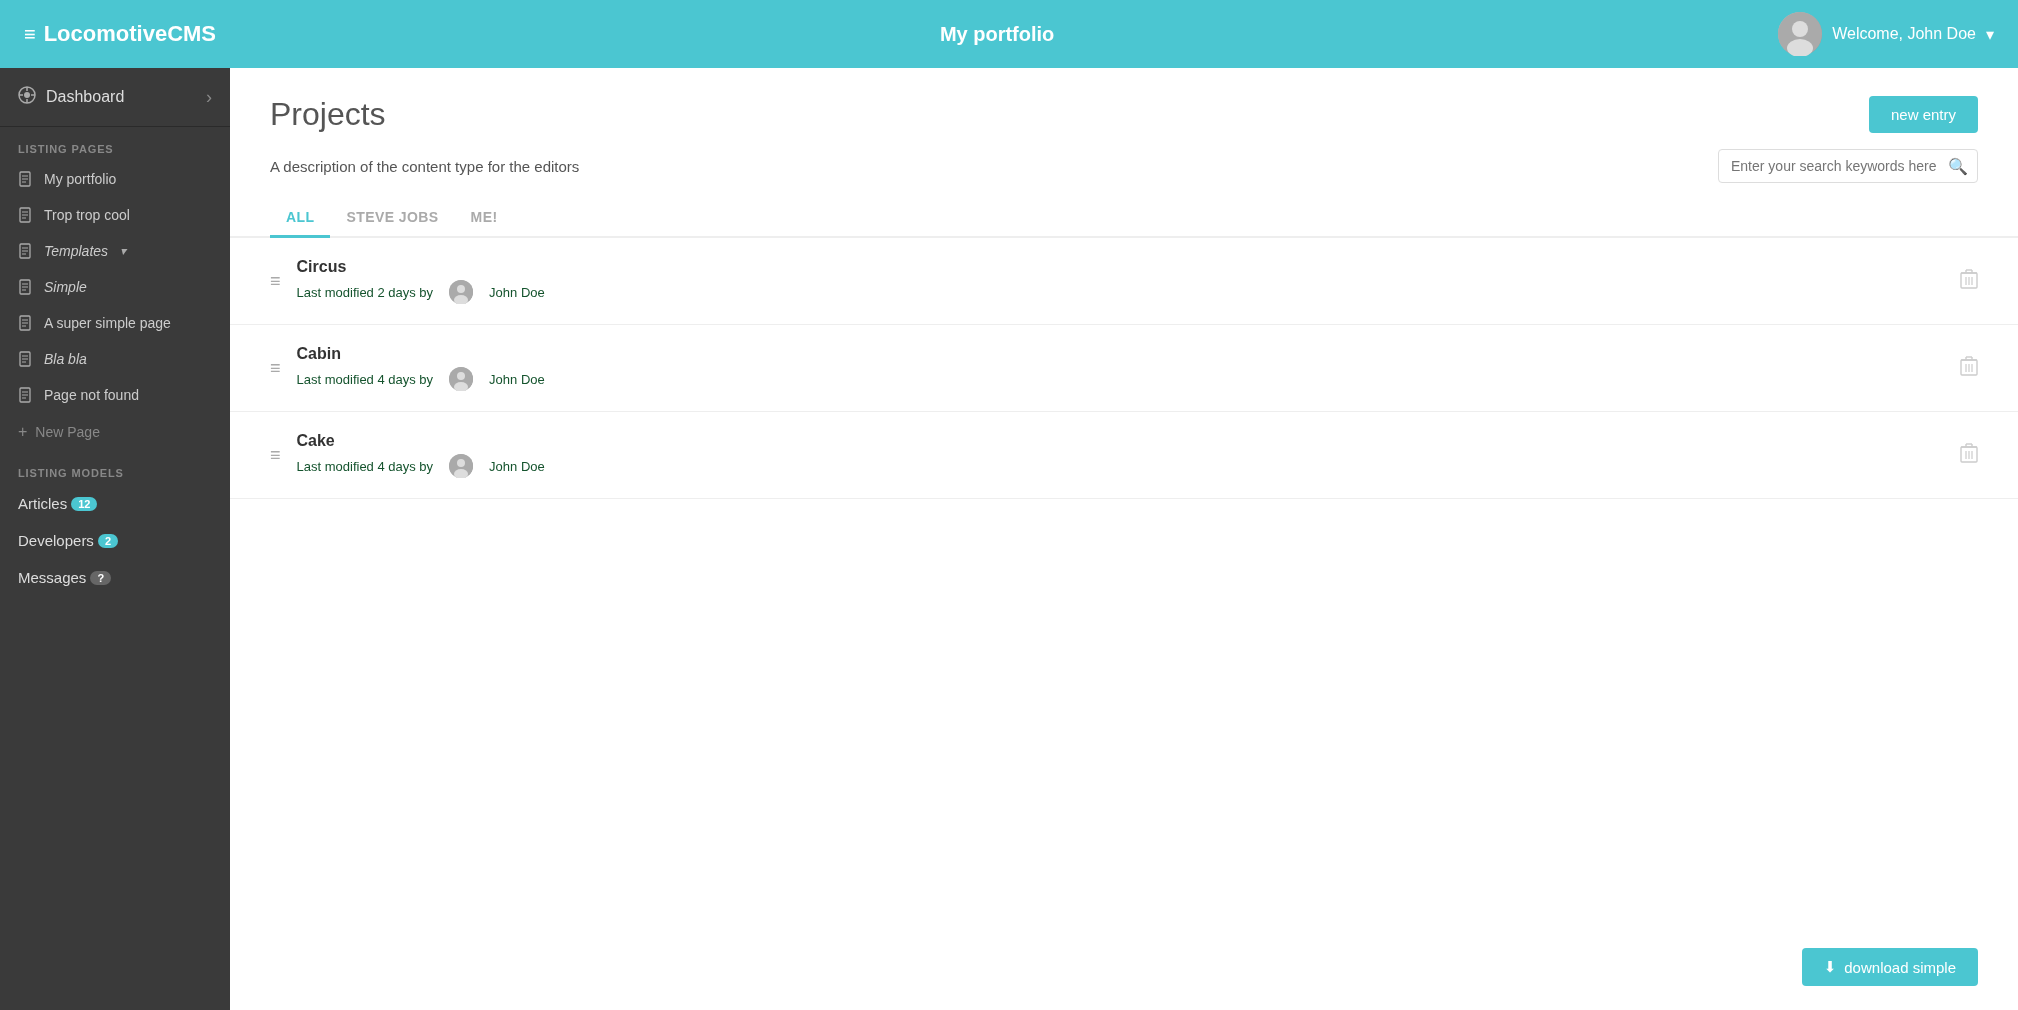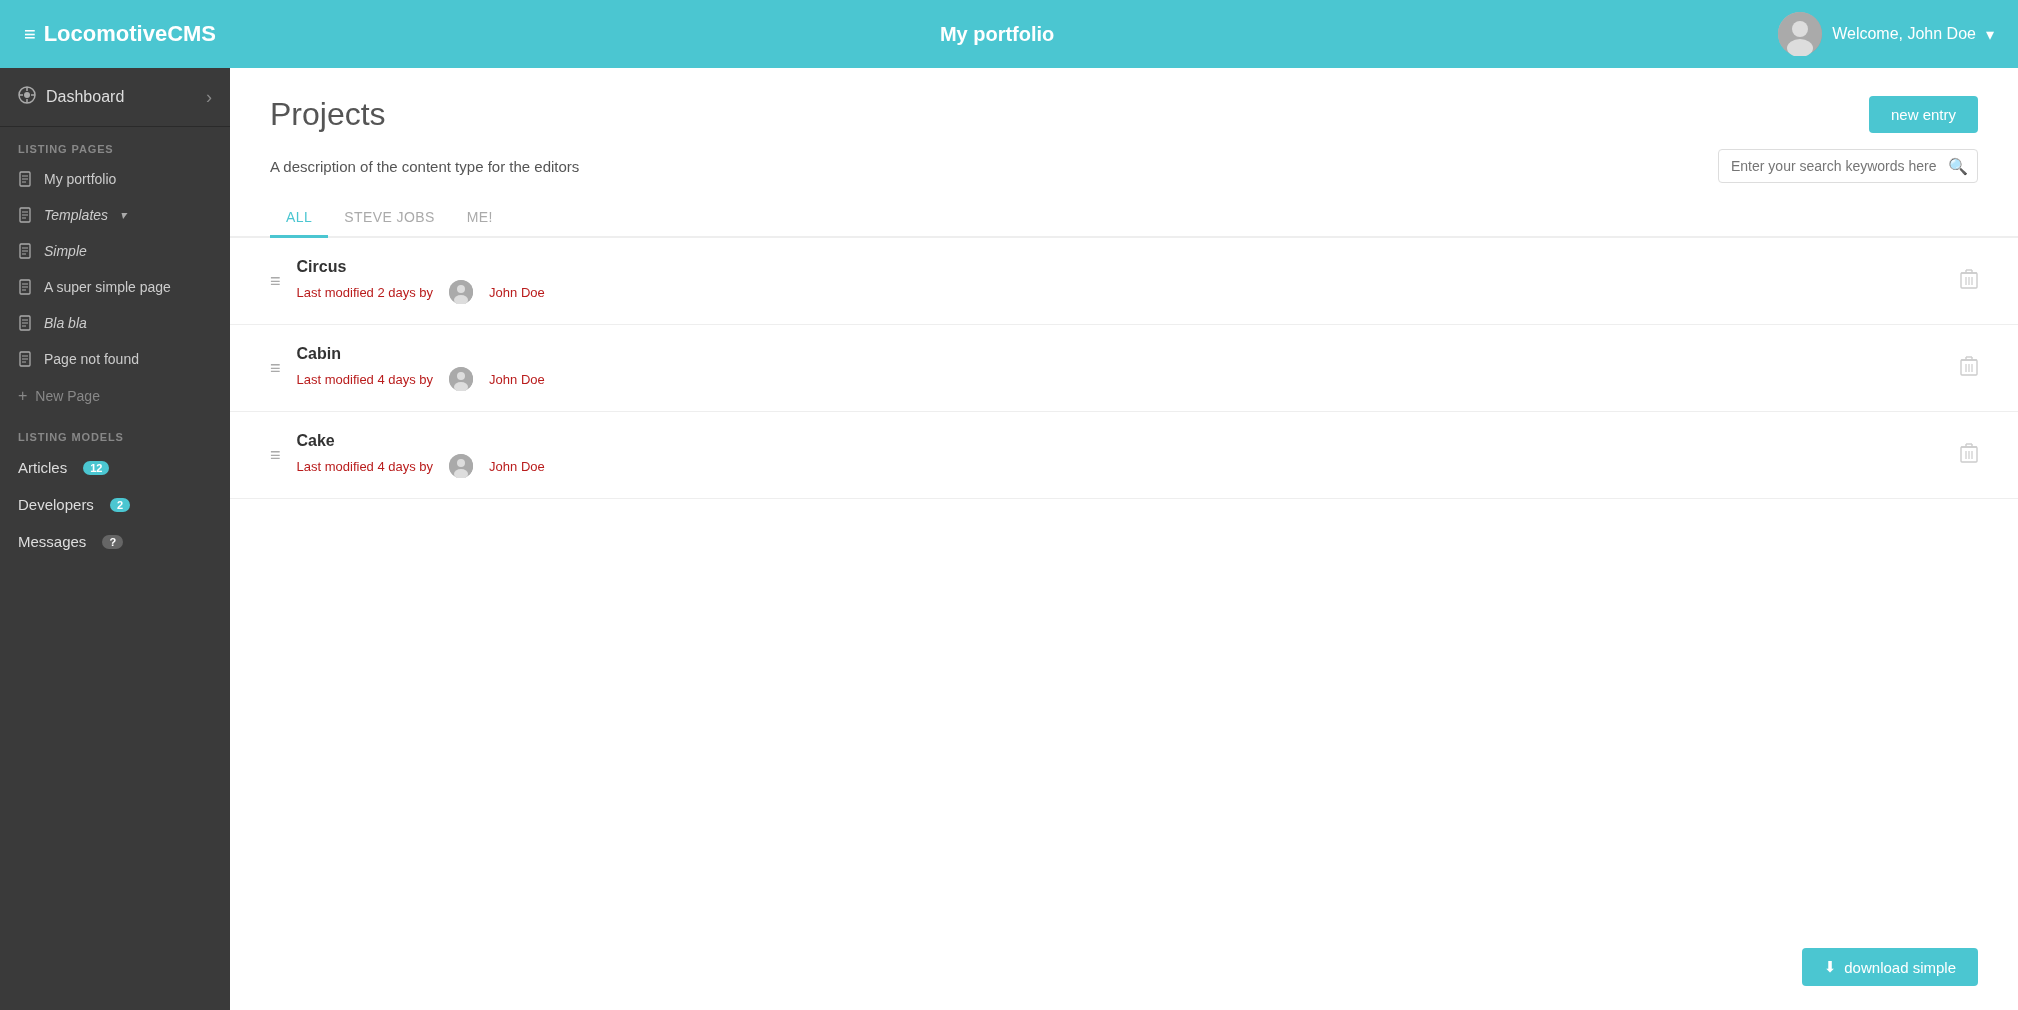--- a/index.html
+++ b/index.html
@@ -122,21 +122,21 @@
       align-items: center;
       gap: 8px;
       padding: 10px 18px;
       color: #888;
       font-size: 14px;
       cursor: pointer;
     }
     .sidebar-models {
       display: flex;
       align-items: center;
-      gap: 16px;
+      gap: 4px;
       padding: 10px 18px;
       color: #ddd;
       font-size: 15px;
       cursor: pointer;
     }
     .badge {
       background: #4bc6d1;
       color: white;
       border-radius: 10px;
       padding: 1px 7px;
@@ -225,21 +225,21 @@
       gap: 0;
       border-bottom: 2px solid #eee;
     }
     .tab {
       padding: 10px 16px;
       font-size: 14px;
       color: #aaa;
       cursor: pointer;
       border-bottom: 3px solid transparent;
       margin-bottom: -2px;
-      font-weight: 400;
+      font-weight: 700;
       letter-spacing: 0.03em;
     }
     .tab.active {
       color: #4bc6d1;
       border-bottom: 3px solid #4bc6d1;
     }
 
     
     .entries {
       flex: 1;
@@ -261,21 +261,21 @@
       flex: 1;
     }
     .entry-name {
       font-size: 16px;
       font-weight: 600;
       color: #333;
       margin-bottom: 4px;
     }
     .entry-meta {
       font-size: 13px;
-      color: #b91c1c;
+      color: #14532d;
       display: flex;
       align-items: center;
       gap: 16px;
     }
     .entry-avatar {
       width: 24px;
       height: 24px;
       border-radius: 50%;
       background: linear-gradient(135deg, #ccc 0%, #888 100%);
       display: inline-flex;
@@ -361,20 +361,31 @@
         <svg width="14" height="16" viewBox="0 0 14 16" fill="none">
             <rect x="1" y="1" width="10" height="14" rx="1" stroke="#aaa" stroke-width="1.3"></rect>
             <line x1="3" y1="5" x2="9" y2="5" stroke="#aaa" stroke-width="1"></line>
             <line x1="3" y1="8" x2="9" y2="8" stroke="#aaa" stroke-width="1"></line>
             <line x1="3" y1="11" x2="7" y2="11" stroke="#aaa" stroke-width="1"></line>
           </svg>
       </span>
       <span>My portfolio</span>
     </div>
 
+    <div class="sidebar-item">
+      <span class="doc-icon">
+        <svg width="14" height="16" viewBox="0 0 14 16" fill="none">
+            <rect x="1" y="1" width="10" height="14" rx="1" stroke="#aaa" stroke-width="1.3"></rect>
+            <line x1="3" y1="5" x2="9" y2="5" stroke="#aaa" stroke-width="1"></line>
+            <line x1="3" y1="8" x2="9" y2="8" stroke="#aaa" stroke-width="1"></line>
+            <line x1="3" y1="11" x2="7" y2="11" stroke="#aaa" stroke-width="1"></line>
+          </svg>
+      </span>
+      <span>Trop trop cool</span>
+    </div>
 
     <div class="sidebar-item italic">
       <span class="doc-icon">
         <svg width="14" height="16" viewBox="0 0 14 16" fill="none">
             <rect x="1" y="1" width="10" height="14" rx="1" stroke="#aaa" stroke-width="1.3"></rect>
             <line x1="3" y1="5" x2="9" y2="5" stroke="#aaa" stroke-width="1"></line>
             <line x1="3" y1="8" x2="9" y2="8" stroke="#aaa" stroke-width="1"></line>
             <line x1="3" y1="11" x2="7" y2="11" stroke="#aaa" stroke-width="1"></line>
           </svg>
       </span>

